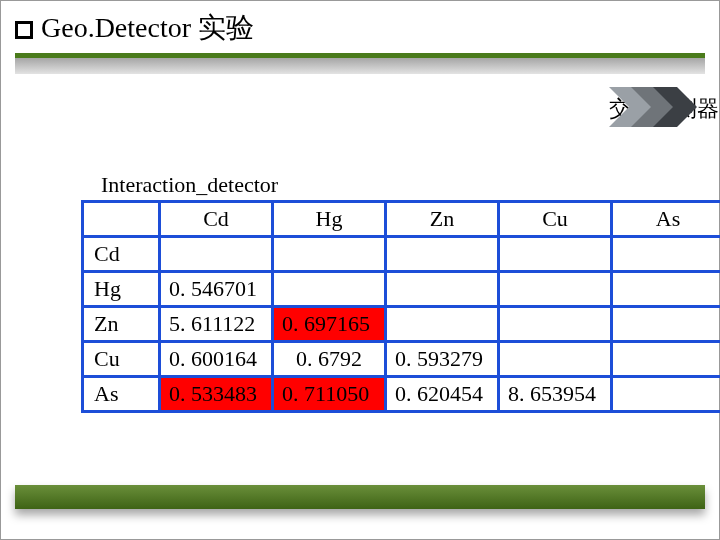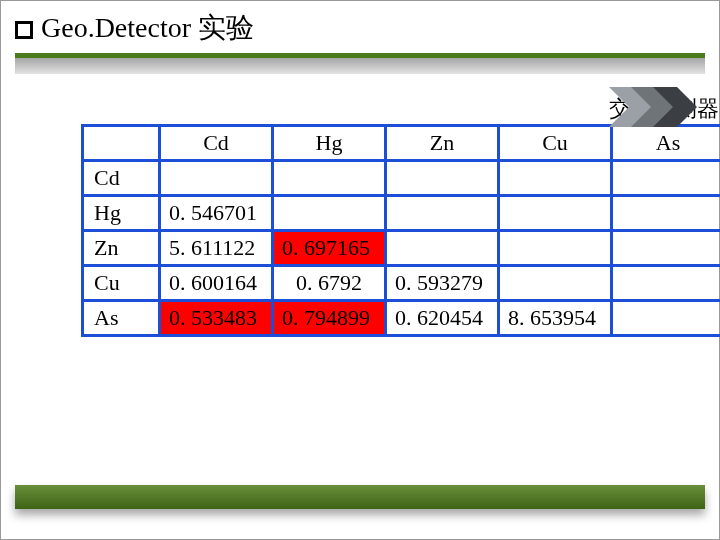--- a/index.html
+++ b/index.html
@@ -120,20 +120,21 @@
   <div class="arrows">
     <svg width="90" height="40" viewBox="0 0 90 40">
       <polygon points="0,0 24,0 44,20 24,40 0,40 20,20" fill="#9aa0a6"></polygon>
       <polygon points="22,0 46,0 66,20 46,40 22,40 42,20" fill="#6f7479"></polygon>
       <polygon points="44,0 68,0 88,20 68,40 44,40 64,20" fill="#3b3f44"></polygon>
     </svg>
   </div>
 
   <div class="subtitle">交互探测器</div>
 
+  <div class="table-title">Interaction_detector</div>
 
   <table class="tbl">
     <tbody>
         <tr>
       <th class="rowhead"></th>
       <th class="colhead">Cd</th>
       <th class="colhead">Hg</th>
       <th class="colhead">Zn</th>
       <th class="colhead">Cu</th>
       <th class="colhead">As</th>
@@ -166,21 +167,21 @@
       <th class="rowhead">Cu</th>
       <td>0. 600164</td>
       <td class="center">0. 6792</td>
       <td>0. 593279</td>
       <td></td>
       <td></td>
     </tr>
     <tr>
       <th class="rowhead">As</th>
       <td class="highlight">0. 533483</td>
-      <td class="highlight">0. 794899</td>
+      <td class="highlight">0. 711050</td>
       <td>0. 620454</td>
       <td>8. 653954</td>
       <td></td>
     </tr>
   </tbody>
     </table>
 
   <div class="bottom-bar"></div>
 </div>
 

